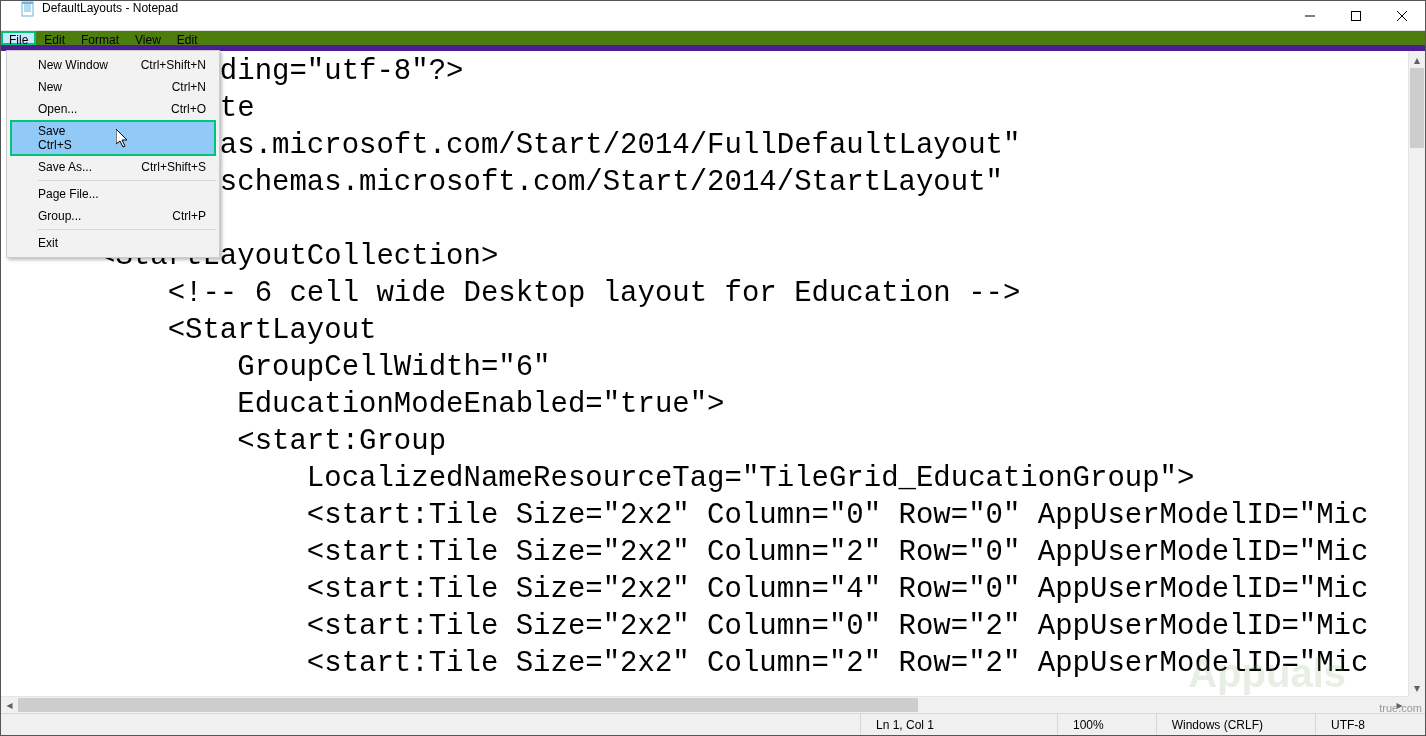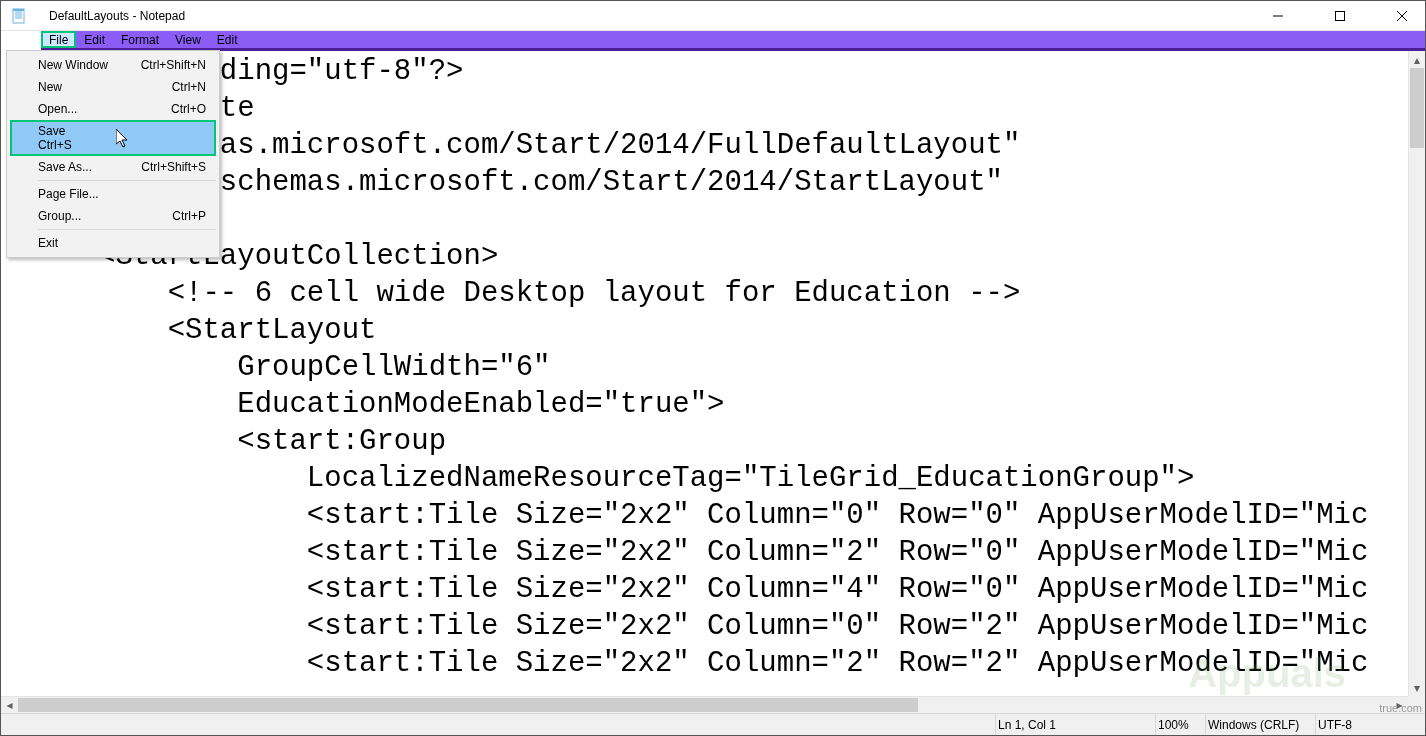--- a/index.html
+++ b/index.html
@@ -17,25 +17,23 @@
     border: 1px solid #555;
     width: 1426px;
     height: 736px;
     display: flex;
     flex-direction: column;
     position: relative;
   }
   .titlebar {
     height: 30px;
     display: flex;
-    align-items: center;
     background: #fff;
     border-bottom: 1px solid #e5e5e5;
-    padding-left: 10px;
-    gap: 16px;
+    padding-left: 19px;
   }
   .titlebar .icon {
     width: 16px;
     height: 16px;
     margin-right: 6px;
   }
   .titlebar .title {
     flex: 1;
     font-size: 12px;
   }
@@ -43,23 +41,22 @@
     width: 46px;
     height: 30px;
     display: flex;
     align-items: center;
     justify-content: center;
     cursor: default;
   }
   .menubar {
     display: flex;
     height: 20px;
-    background: #8b5cf6;
-    border-bottom: 3px solid #4c1d95;
-    margin-left: 40px;
+    background: #4d7c0f;
+    border-bottom: 6px solid #4c1d95;
   }
   .menu-item {
     padding: 2px 8px;
     cursor: default;
     position: relative;
   }
   .menu-item.active {
     background: #cce8ff;
   }
   .menu-item.highlighted {
@@ -137,23 +134,23 @@
   .statusbar {
     height: 22px;
     background: #f0f0f0;
     border-top: 1px solid #d7d7d7;
     display: flex;
     font-size: 12px;
   }
   .statusbar .spacer { flex: 1; }
   .statusbar .cell {
     border-left: 1px solid #d7d7d7;
-    padding: 3px 2px;
+    padding: 3px 15px;
     min-width: 50px;
-    display:flex;align-items:center;
+    display:flex;align-items:center;margin-left:37px;
   }
   .statusbar .cell:first-of-type { border-left: none; }
   .watermark {
     position: absolute;
     right: 80px;
     bottom: 40px;
     font-size: 40px;
     font-weight: 600;
     color: rgba(120,160,100,0.18);
     font-family: Arial, sans-serif;

